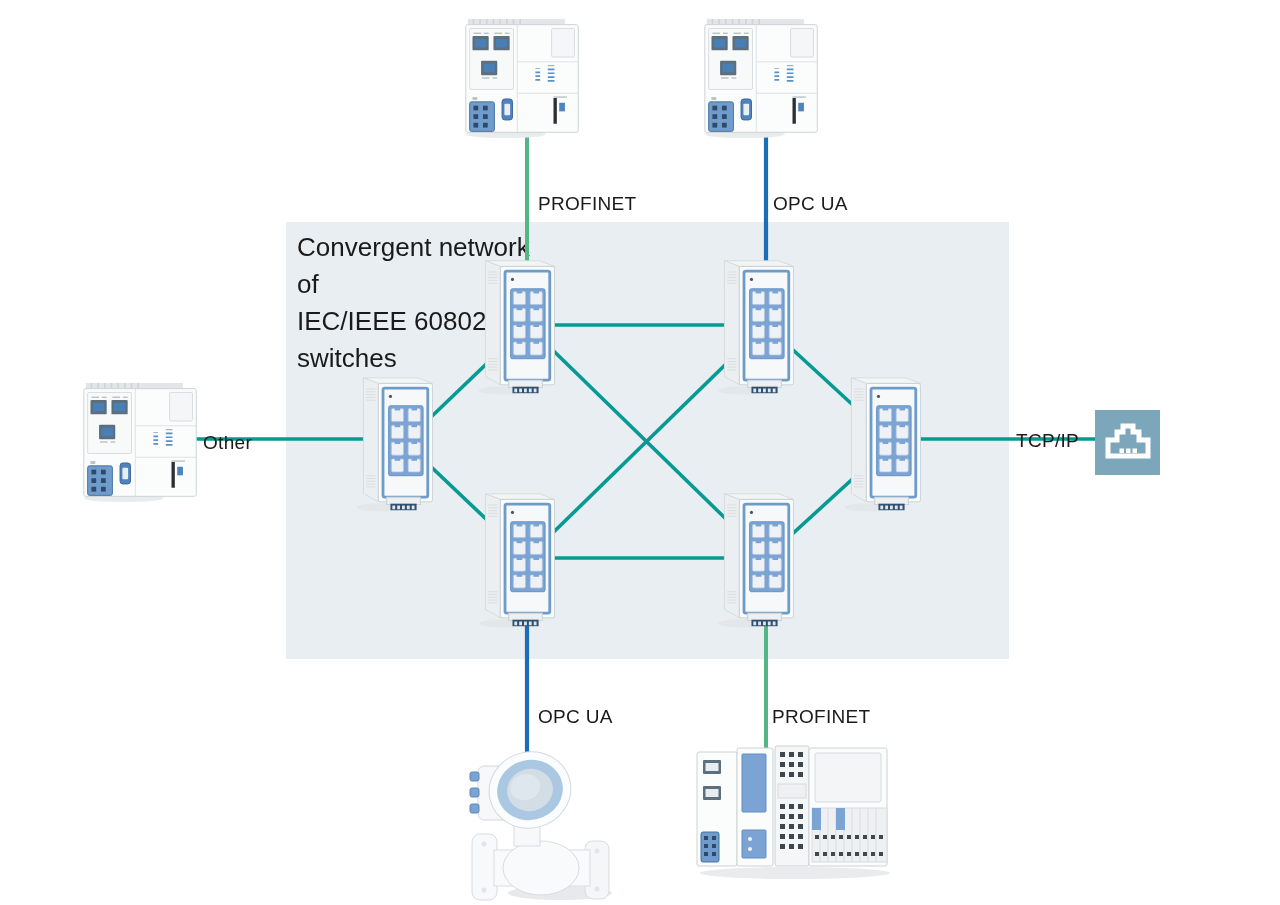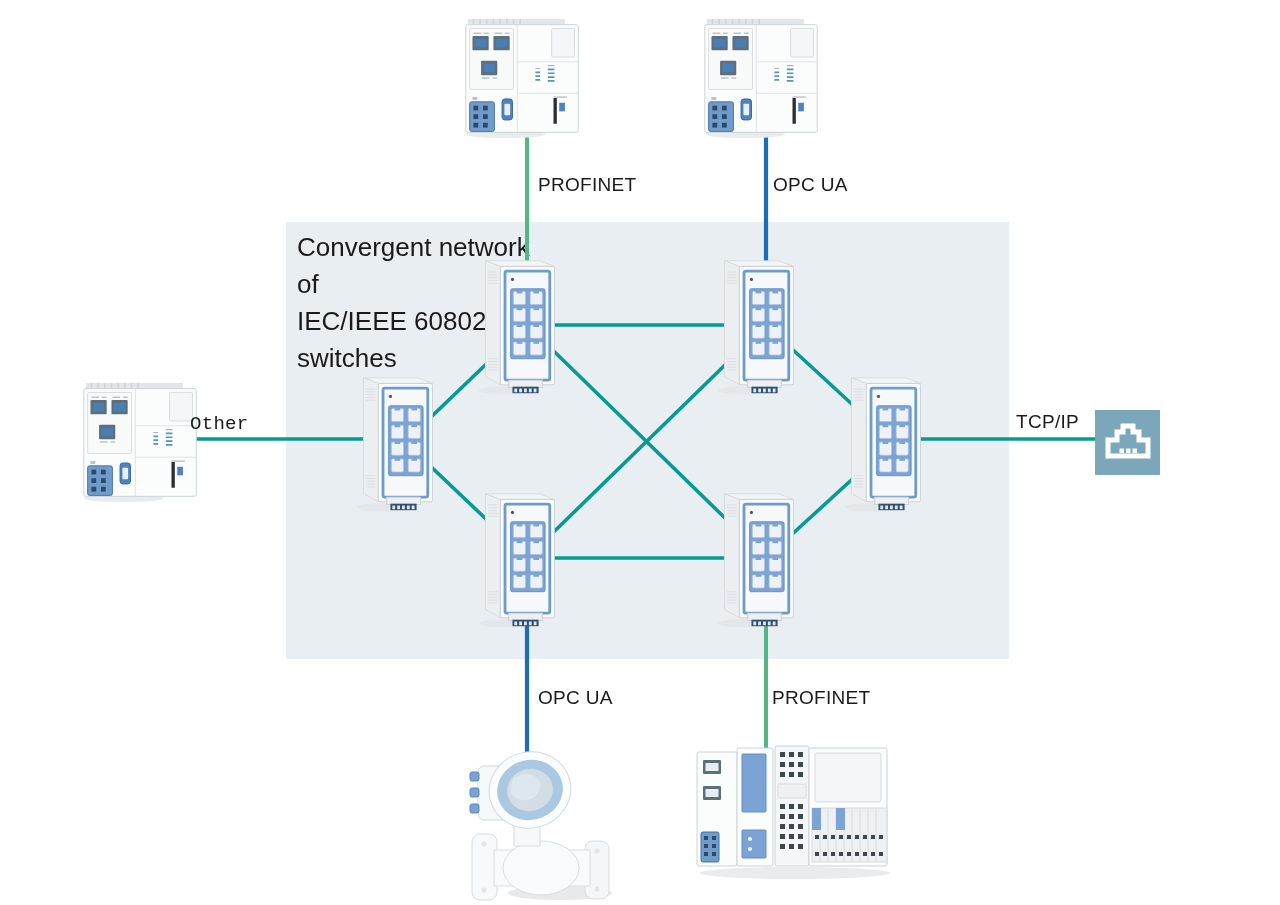--- a/index.html
+++ b/index.html
@@ -11,21 +11,21 @@
          font-family:"Liberation Sans",sans-serif;color:var(--label-text);}
   .zone{position:absolute;left:286px;top:222px;width:723px;height:437px;background:var(--zone-bg);}
   .zone-title{position:absolute;left:297px;top:229px;width:260px;font-size:26px;line-height:37px;
               white-space:pre-line;color:var(--label-text);}
   .links{position:absolute;left:0;top:0;}
   .links line{stroke-linecap:butt;}
   .links .teal{stroke:var(--tsn-line);stroke-width:3.6px;}
   .links .green{stroke:var(--profinet-line);stroke-width:4px;}
   .links .blue{stroke:var(--opc-ua-line);stroke-width:4.2px;}
   .dev{position:absolute;}
-  .label{position:absolute;font-size:19px;letter-spacing:.3px;white-space:nowrap;color:var(--label-text);}
+  .label{position:absolute;font-size:19px;letter-spacing:.3px;white-space:nowrap;color:var(--label-text);margin-top:19px;}
   .eth{position:absolute;left:1095px;top:410px;width:65px;height:65px;background:var(--ethernet-icon-bg);}
   .defs{position:absolute;width:0;height:0;overflow:hidden;}
 </style>
 </head>
 <body>
 
 <svg class="defs" aria-hidden="true">
   <defs>
 
     <symbol id="sym-switch" viewBox="0 0 92 148">
@@ -277,18 +277,18 @@
     <svg width="65" height="65" viewBox="0 0 65 65">
       <path d="M13,46 V30 H22 V22 H28 V16 H38 V22 H44 V30 H53 V46 Z" fill="none" stroke="#ffffff" stroke-width="5" stroke-linejoin="miter"></path>
       <rect x="24.5" y="38.5" width="4.5" height="4.5" fill="#ffffff"></rect>
       <rect x="31" y="38.5" width="4.5" height="4.5" fill="#ffffff"></rect>
       <rect x="37.5" y="38.5" width="4.5" height="4.5" fill="#ffffff"></rect>
     </svg>
   </div>
 
   <div class="label" style="left:538px;top:174px;">PROFINET</div>
   <div class="label" style="left:773px;top:174px;">OPC UA</div>
-  <div class="label" style="left:190px;top:413px;font-family:Liberation Mono, monospace;">Other</div>
+  <div class="label" style="left:203px;top:413px;">Other</div>
   <div class="label" style="left:1016px;top:411px;">TCP/IP</div>
   <div class="label" style="left:538px;top:687px;">OPC UA</div>
   <div class="label" style="left:772px;top:687px;">PROFINET</div>
 
 </div>
 
 </body></html>

